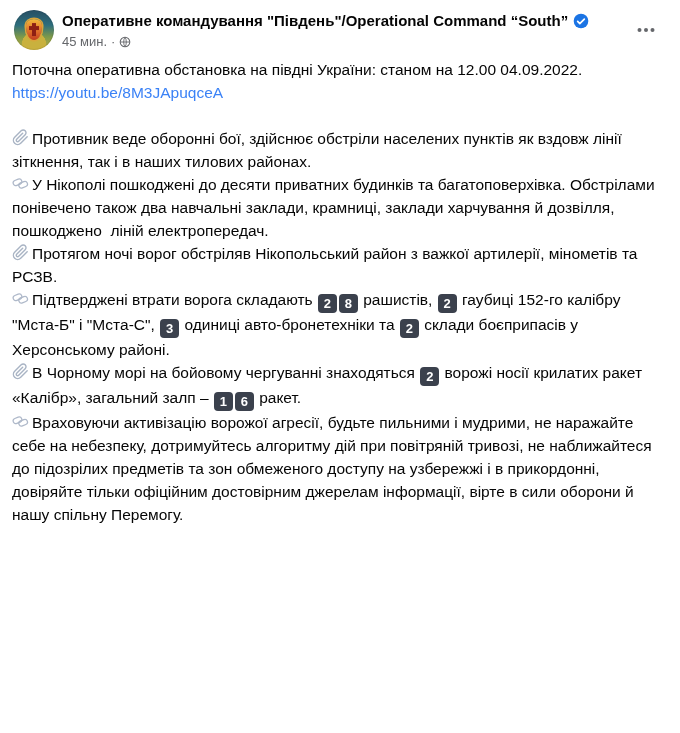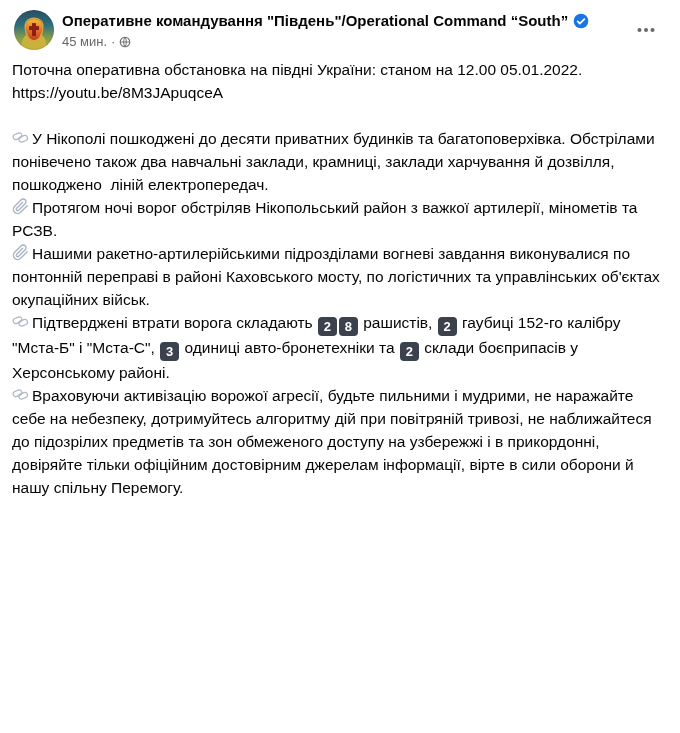--- a/index.html
+++ b/index.html
@@ -69,21 +69,21 @@
   
   .post-body{
     padding:6px 12px 14px 12px;
     font-size:15.5px;
     line-height:23px;
     box-sizing:border-box;
   }
   .post-body p{margin:0;}
   .link-line{margin-bottom:23px !important;}
   .post-link{
-    color:#000000;text-decoration:none;cursor:pointer;word-break:break-all;
+    color:#3b82f6;text-decoration:none;cursor:pointer;word-break:break-all;
   }
   .pi{
     display:inline-block;
     width:18px;height:18px;
     vertical-align:-3px;
     margin-right:2px;
   }
   .pi svg{display:block;}
   .keycap{
     display:inline-block;
@@ -135,39 +135,42 @@
         <svg width="20" height="20" viewBox="0 0 20 20" fill="#65676b" aria-hidden="true">
           <circle cx="3.5" cy="10" r="2"></circle>
           <circle cx="10" cy="10" r="2"></circle>
           <circle cx="16.5" cy="10" r="2"></circle>
         </svg>
       </span>
     </button>
   </div>
 
   <div class="post-body">
-    <p>Поточна оперативна обстановка на півдні України: станом на 12.00 05.01.2022.</p>
+    <p>Поточна оперативна обстановка на півдні України: станом на 12.00 04.09.2022.</p>
     <p class="link-line">
       <a class="post-link">https://youtu.be/8M3JApuqceA</a>
     </p>
     <div>
+        <p><span class="pi"><svg width="17" height="17" viewBox="0 0 24 24" fill="none" stroke="#a9b4c4" stroke-width="2" stroke-linecap="round" stroke-linejoin="round" aria-hidden="true">
+              <path d="M21.44 11.05l-9.19 9.19a6 6 0 0 1-8.49-8.49l9.19-9.19a4 4 0 1 1 5.66 5.66l-9.2 9.19a2 2 0 0 1-2.83-2.83l8.49-8.48"></path>
+            </svg></span>Противник веде оборонні бої, здійснює обстріли населених пунктів як вздовж лінії зіткнення, так і в наших тилових районах.</p>
         <p><span class="pi"><svg width="17" height="17" viewBox="0 0 24 24" fill="none" stroke="#aeb8c9" stroke-width="1.8" aria-hidden="true">
               <rect x="1.5" y="6.5" width="12.5" height="7.5" rx="3.7" transform="rotate(-22 7.75 10.25)"></rect>
               <rect x="9.5" y="10" width="12.5" height="7.5" rx="3.7" transform="rotate(-22 15.75 13.75)"></rect>
             </svg></span>У Нікополі пошкоджені до десяти приватних будинків та багатоповерхівка. Обстрілами понівечено також два навчальні заклади, крамниці, заклади харчування й дозвілля, пошкоджено &nbsp;ліній електропередач.</p>
         <p><span class="pi"><svg width="17" height="17" viewBox="0 0 24 24" fill="none" stroke="#a9b4c4" stroke-width="2" stroke-linecap="round" stroke-linejoin="round" aria-hidden="true">
               <path d="M21.44 11.05l-9.19 9.19a6 6 0 0 1-8.49-8.49l9.19-9.19a4 4 0 1 1 5.66 5.66l-9.2 9.19a2 2 0 0 1-2.83-2.83l8.49-8.48"></path>
             </svg></span>Протягом ночі ворог обстріляв Нікопольський район з важкої артилерії, мінометів та РСЗВ.</p>
-        <p><span class="pi"><svg width="17" height="17" viewBox="0 0 24 24" fill="none" stroke="#a9b4c4" stroke-width="2" stroke-linecap="round" stroke-linejoin="round" aria-hidden="true">
-              <path d="M21.44 11.05l-9.19 9.19a6 6 0 0 1-8.49-8.49l9.19-9.19a4 4 0 1 1 5.66 5.66l-9.2 9.19a2 2 0 0 1-2.83-2.83l8.49-8.48"></path>
-            </svg></span>Нашими ракетно-артилерійськими підрозділами вогневі завдання виконувалися по понтонній переправі в районі Каховського мосту, по логістичних та управлінських об'єктах окупаційних військ.</p>
         <p><span class="pi"><svg width="17" height="17" viewBox="0 0 24 24" fill="none" stroke="#aeb8c9" stroke-width="1.8" aria-hidden="true">
               <rect x="1.5" y="6.5" width="12.5" height="7.5" rx="3.7" transform="rotate(-22 7.75 10.25)"></rect>
               <rect x="9.5" y="10" width="12.5" height="7.5" rx="3.7" transform="rotate(-22 15.75 13.75)"></rect>
             </svg></span>Підтверджені втрати ворога складають <span class="keycap">2</span><span class="keycap">8</span> рашистів, <span class="keycap">2</span> гаубиці 152-го калібру "Мста-Б" і "Мста-С", <span class="keycap">3</span> одиниці авто-бронетехніки та <span class="keycap">2</span> склади боєприпасів у Херсонському районі.</p>
+        <p><span class="pi"><svg width="17" height="17" viewBox="0 0 24 24" fill="none" stroke="#a9b4c4" stroke-width="2" stroke-linecap="round" stroke-linejoin="round" aria-hidden="true">
+              <path d="M21.44 11.05l-9.19 9.19a6 6 0 0 1-8.49-8.49l9.19-9.19a4 4 0 1 1 5.66 5.66l-9.2 9.19a2 2 0 0 1-2.83-2.83l8.49-8.48"></path>
+            </svg></span>В Чорному морі на бойовому чергуванні знаходяться <span class="keycap">2</span> ворожі носії крилатих ракет «Калібр», загальний залп – <span class="keycap">1</span><span class="keycap">6</span> ракет.</p>
         <p><span class="pi"><svg width="17" height="17" viewBox="0 0 24 24" fill="none" stroke="#aeb8c9" stroke-width="1.8" aria-hidden="true">
               <rect x="1.5" y="6.5" width="12.5" height="7.5" rx="3.7" transform="rotate(-22 7.75 10.25)"></rect>
               <rect x="9.5" y="10" width="12.5" height="7.5" rx="3.7" transform="rotate(-22 15.75 13.75)"></rect>
             </svg></span>Враховуючи активізацію ворожої агресії, будьте пильними і мудрими, не наражайте себе на небезпеку, дотримуйтесь алгоритму дій при повітряній тривозі, не наближайтеся до підозрілих предметів та зон обмеженого доступу на узбережжі і в прикордонні, довіряйте тільки офіційним достовірним джерелам інформації, вірте в сили оборони й нашу спільну Перемогу.</p>
       </div>
   </div>
 
 </div>
 
 </body></html>

